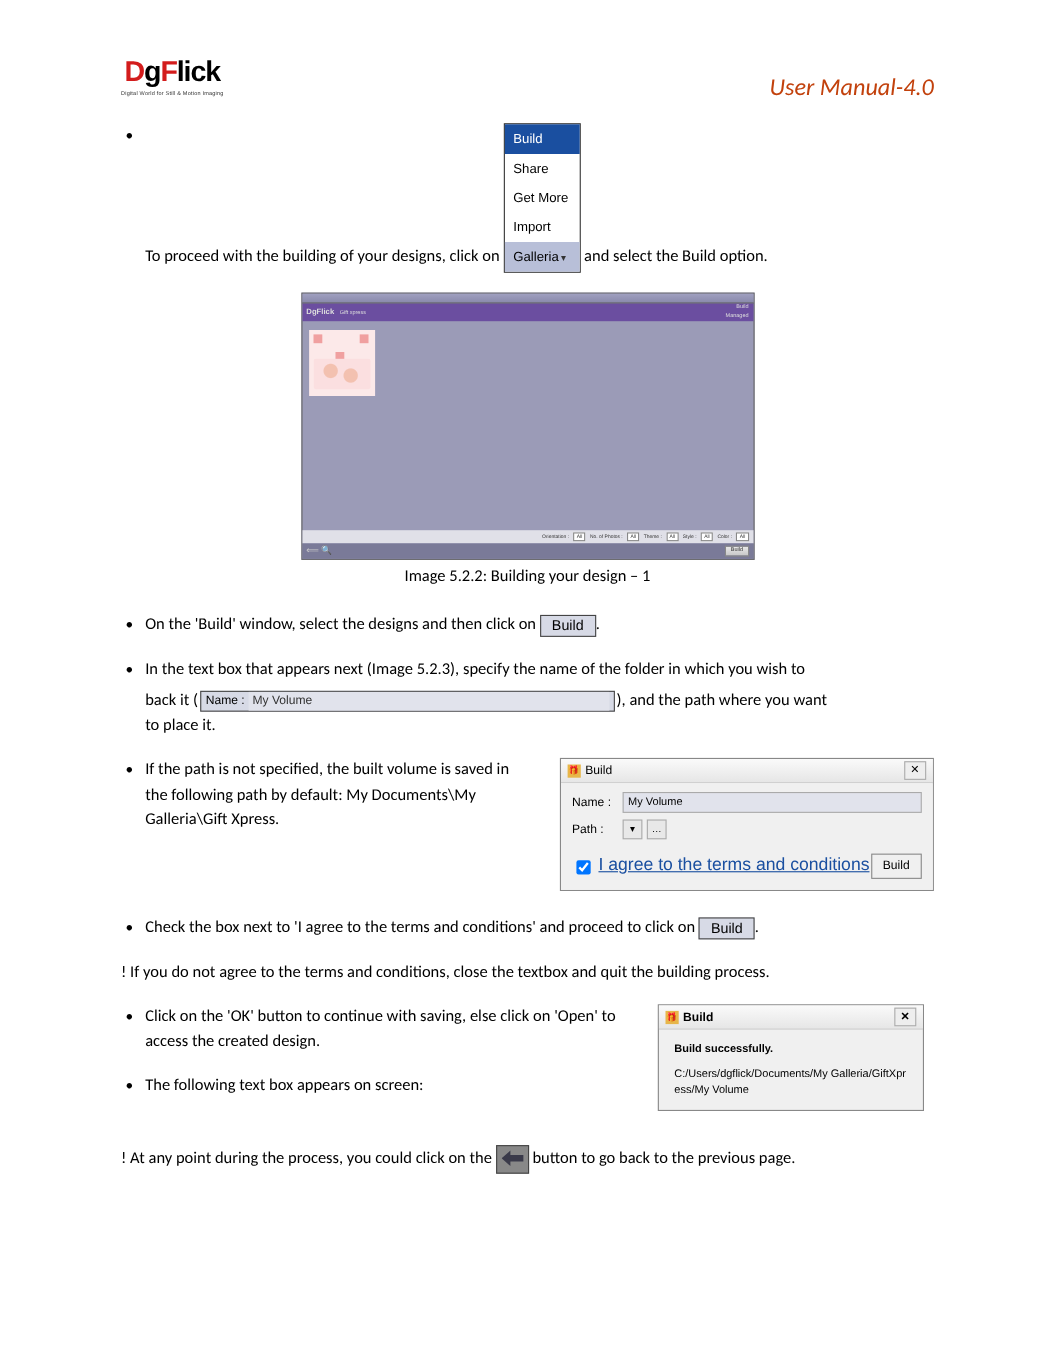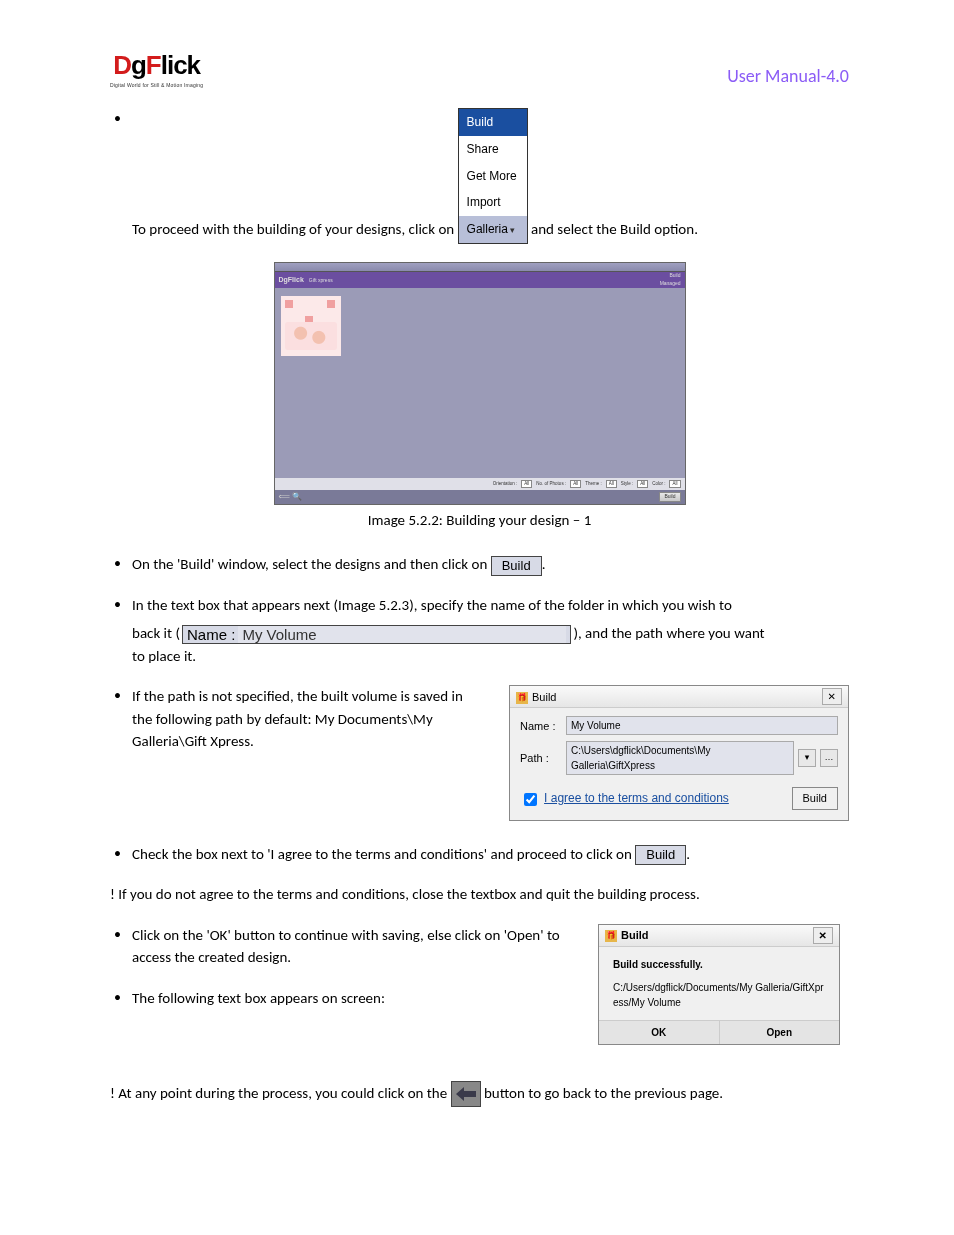--- a/index.html
+++ b/index.html
@@ -33,23 +33,24 @@
   .logo-d1 { color: #d31c1c; }
   .logo-g { color: #000; }
   .logo-tag {
     font-size: 5px;
     color: #333;
     letter-spacing: 0.2px;
     margin-top: 1px;
     font-family: Arial, sans-serif;
   }
   .manual-label {
-    color: #8b5cf6;
-    font-size: 18px;
+    color: #c2410c;
+    font-size: 22px;
     margin-top: 15px;
+    font-style: italic;
   }
   .content {
     line-height: 1.5;
   }
   ul.bul {
     list-style: none;
     padding-left: 22px;
     margin: 0;
   }
   ul.bul > li {
@@ -190,21 +191,21 @@
     font-size: 13px;
     font-family: Verdana, sans-serif;
     height: 18px;
     line-height: 18px;
     vertical-align: middle;
   }
   .field-inline {
     display: inline-block;
     background: #d7dae6;
     border: 1px solid #444;
-    font-size: 15px;
+    font-size: 11px;
     font-family: Verdana, sans-serif;
     padding: 0 4px;
     vertical-align: middle;
     height: 17px;
     line-height: 17px;
     margin: 0 2px;
   }
   .field-inline .lbl { color: #000; }
   .field-inline .val {
     background: #e1e3ec;
@@ -285,21 +286,21 @@
   }
   .build-dialog .agree-row {
     display: flex;
     justify-content: space-between;
     align-items: center;
     margin-top: 12px;
   }
   .build-dialog .agree-row .chk-lbl {
     color: #1a4fa0;
     text-decoration: underline;
-    font-size: 12px;
+    font-size: 16px;
   }
   .build-dialog .agree-row .chk {
     margin-right: 4px;
     vertical-align: middle;
   }
   .build-dialog .agree-row .btn-b {
     border: 1px solid #888;
     background: #f0f0f0;
     padding: 2px 10px;
     font-size: 11px;
@@ -483,21 +484,20 @@
                 <span><span class="ic">🎁</span><span>Build</span></span>
                 <span class="close-x">✕</span>
               </div>
               <div class="dlg-body">
                 <div class="row">
                   <span class="lbl">Name :</span>
                   <span class="inp">My Volume</span>
                 </div>
                 <div class="row">
                   <span class="lbl">Path :</span>
-                  <span class="inp">C:\Users\dgflick\Documents\My Galleria\GiftXpress</span>
                   <span class="dropbtn">▾</span>
                   <span class="browsebtn">…</span>
                 </div>
                 <div class="agree-row">
                   <span>
                     <input type="checkbox" class="chk" checked="" style="">
                     <span class="chk-lbl">I agree to the terms and conditions</span>
                   </span>
                   <span class="btn-b">Build</span>
                 </div>
@@ -527,29 +527,25 @@
       <div class="fig-col2">
         <div class="success-dialog">
           <div class="dlg-titlebar">
             <span><span class="ic">🎁</span><span>Build</span></span>
             <span class="close-x">✕</span>
           </div>
           <div class="dlg-body">
             <div>Build successfully.</div>
             <div class="dlg-path">C:/Users/dgflick/Documents/My Galleria/GiftXpress/My Volume</div>
           </div>
-          <div class="dlg-buttons">
-            <div class="b">OK</div>
-            <div class="b">Open</div>
-          </div>
         </div>
       </div>
     </div>
 
-    <div style="margin-top:36px">
+    <div style="margin-top:24px">
       <span>! At any point during the process, you could click on the </span><span class="back-btn">
         <svg width="20" height="16" viewBox="0 0 20 16">
             <polygon points="0,8 8,1 8,5 20,5 20,11 8,11 8,15" fill="#3a3a4a"></polygon>
           </svg>
       </span>
       <span>button to go back to the previous page.</span>
     </div>
 
   </div>
 </div>

